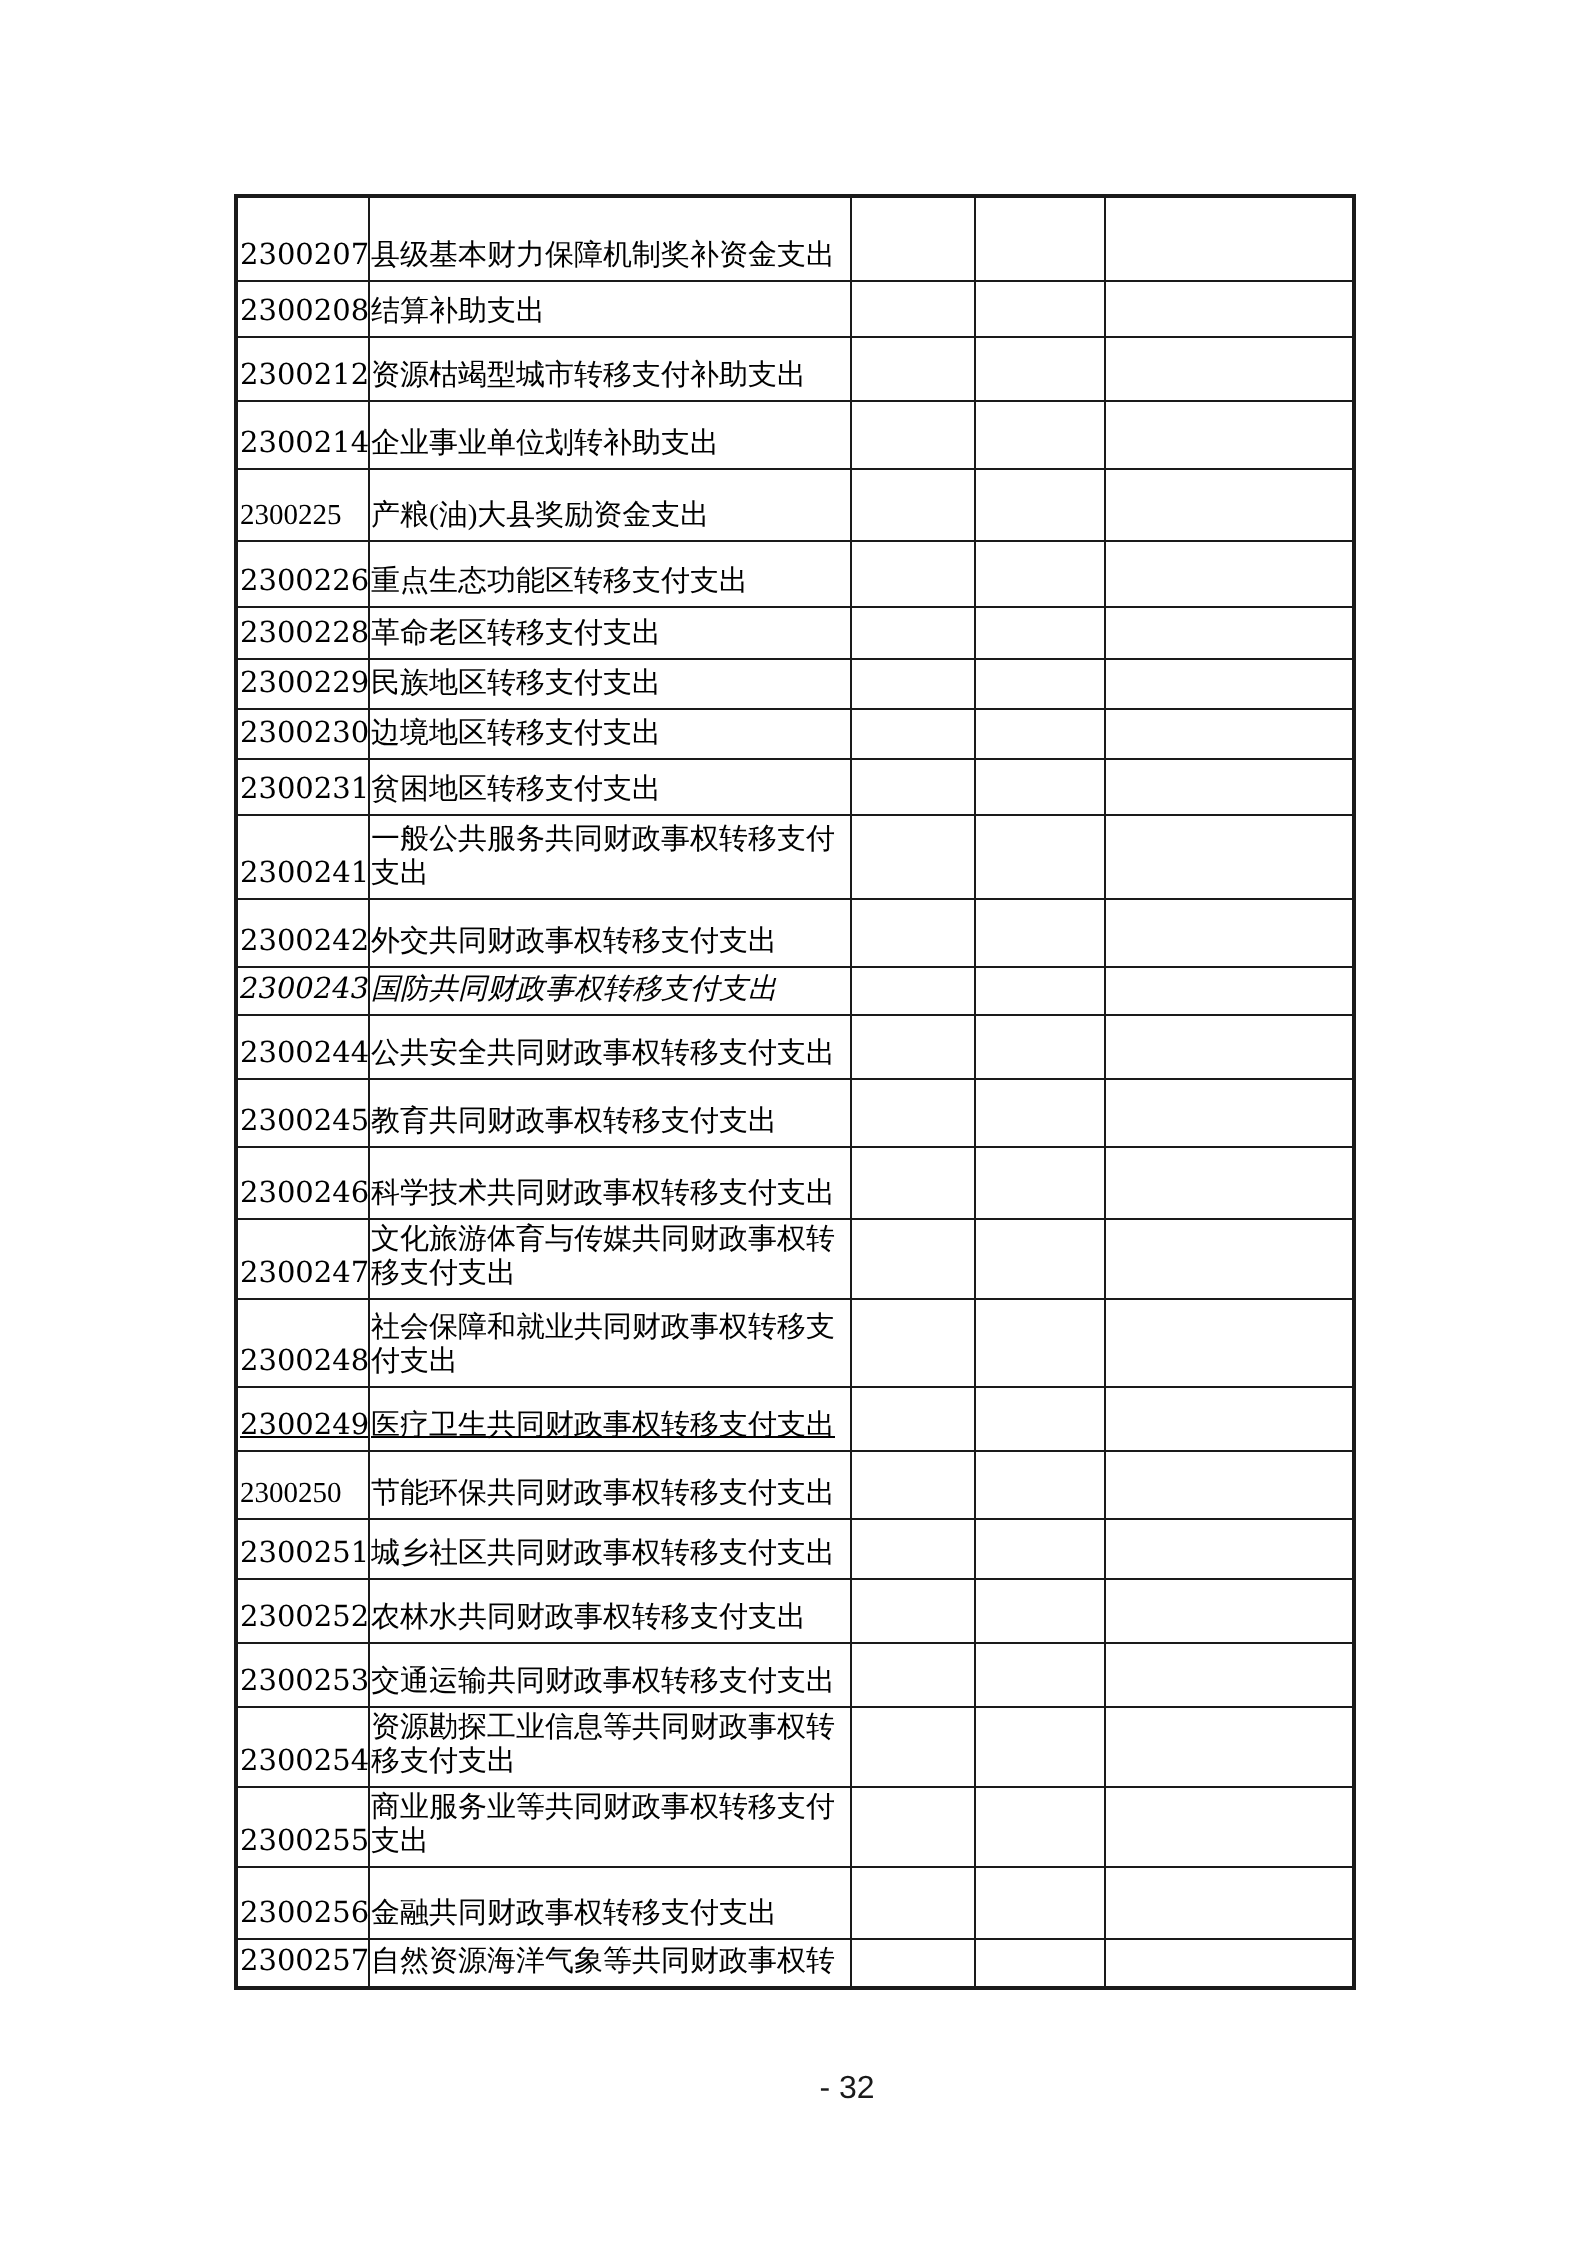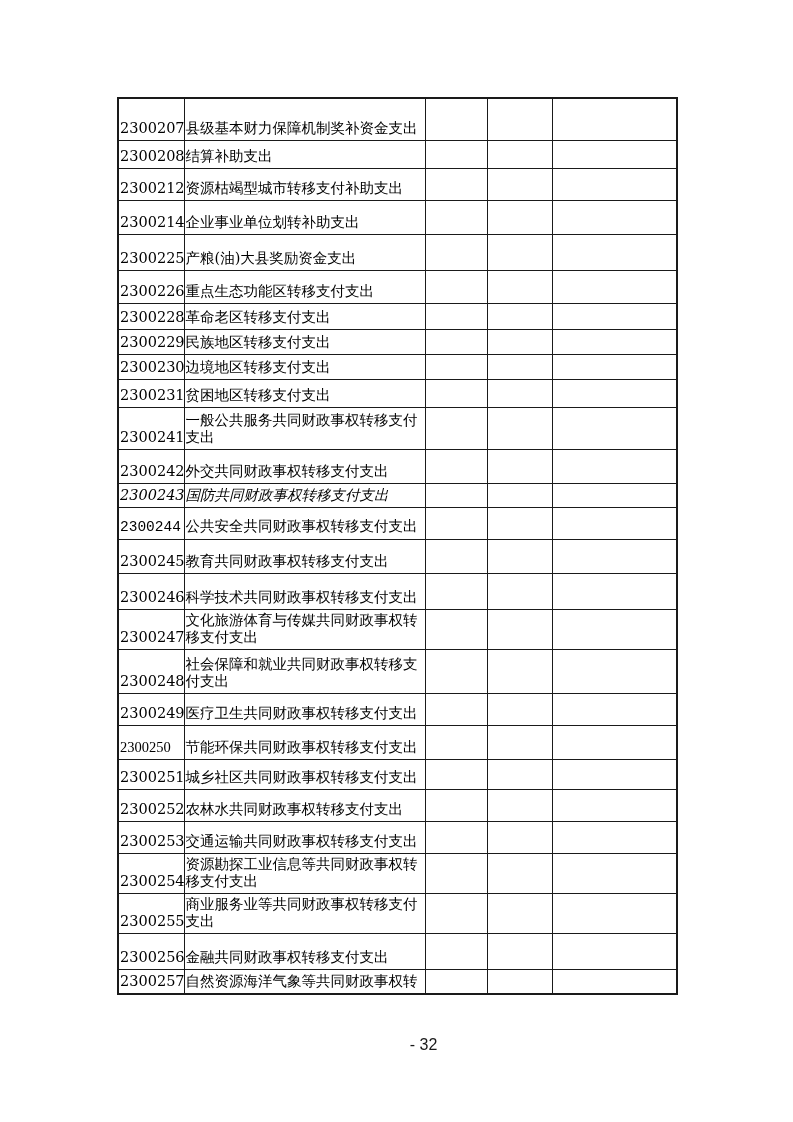--- a/index.html
+++ b/index.html
@@ -92,21 +92,21 @@
           <td class="blank"></td>
           <td class="blank"></td>
         </tr>
         <tr style="height: 34px; margin-left: 29px;">
           <td class="code">2300214</td>
           <td class="desc">企业事业单位划转补助支出</td>
           <td class="blank"></td>
           <td class="blank"></td>
           <td class="blank"></td>
         </tr>
-        <tr style="height: 36px;">
+        <tr style="height: 36px; font-family: Liberation Serif, serif;">
           <td class="code">2300225</td>
           <td class="desc">产粮(油)大县奖励资金支出</td>
           <td class="blank"></td>
           <td class="blank"></td>
           <td class="blank"></td>
         </tr>
         <tr style="height: 33px;">
           <td class="code">2300226</td>
           <td class="desc">重点生态功能区转移支付支出</td>
           <td class="blank"></td>
@@ -156,21 +156,21 @@
           <td class="blank"></td>
           <td class="blank"></td>
         </tr>
         <tr style="height: 24px; font-style: italic;">
           <td class="code">2300243</td>
           <td class="desc">国防共同财政事权转移支付支出</td>
           <td class="blank"></td>
           <td class="blank"></td>
           <td class="blank"></td>
         </tr>
-        <tr style="height: 32px; font-family: Liberation Mono, monospace;">
+        <tr style="height: 32px;">
           <td class="code">2300244</td>
           <td class="desc">公共安全共同财政事权转移支付支出</td>
           <td class="blank"></td>
           <td class="blank"></td>
           <td class="blank"></td>
         </tr>
         <tr style="height: 34px;">
           <td class="code">2300245</td>
           <td class="desc">教育共同财政事权转移支付支出</td>
           <td class="blank"></td>
@@ -193,21 +193,21 @@
           <td class="blank"></td>
         </tr>
         <tr style="height: 44px;">
           <td class="code">2300248</td>
           <td class="desc">社会保障和就业共同财政事权转移支
 付支出</td>
           <td class="blank"></td>
           <td class="blank"></td>
           <td class="blank"></td>
         </tr>
-        <tr style="height: 32px;">
+        <tr style="height: 32px; text-decoration: underline;">
           <td class="code">2300249</td>
           <td class="desc">医疗卫生共同财政事权转移支付支出</td>
           <td class="blank"></td>
           <td class="blank"></td>
           <td class="blank"></td>
         </tr>
         <tr style="height: 34px; font-family: Liberation Serif, serif;">
           <td class="code">2300250</td>
           <td class="desc">节能环保共同财政事权转移支付支出</td>
           <td class="blank"></td>

